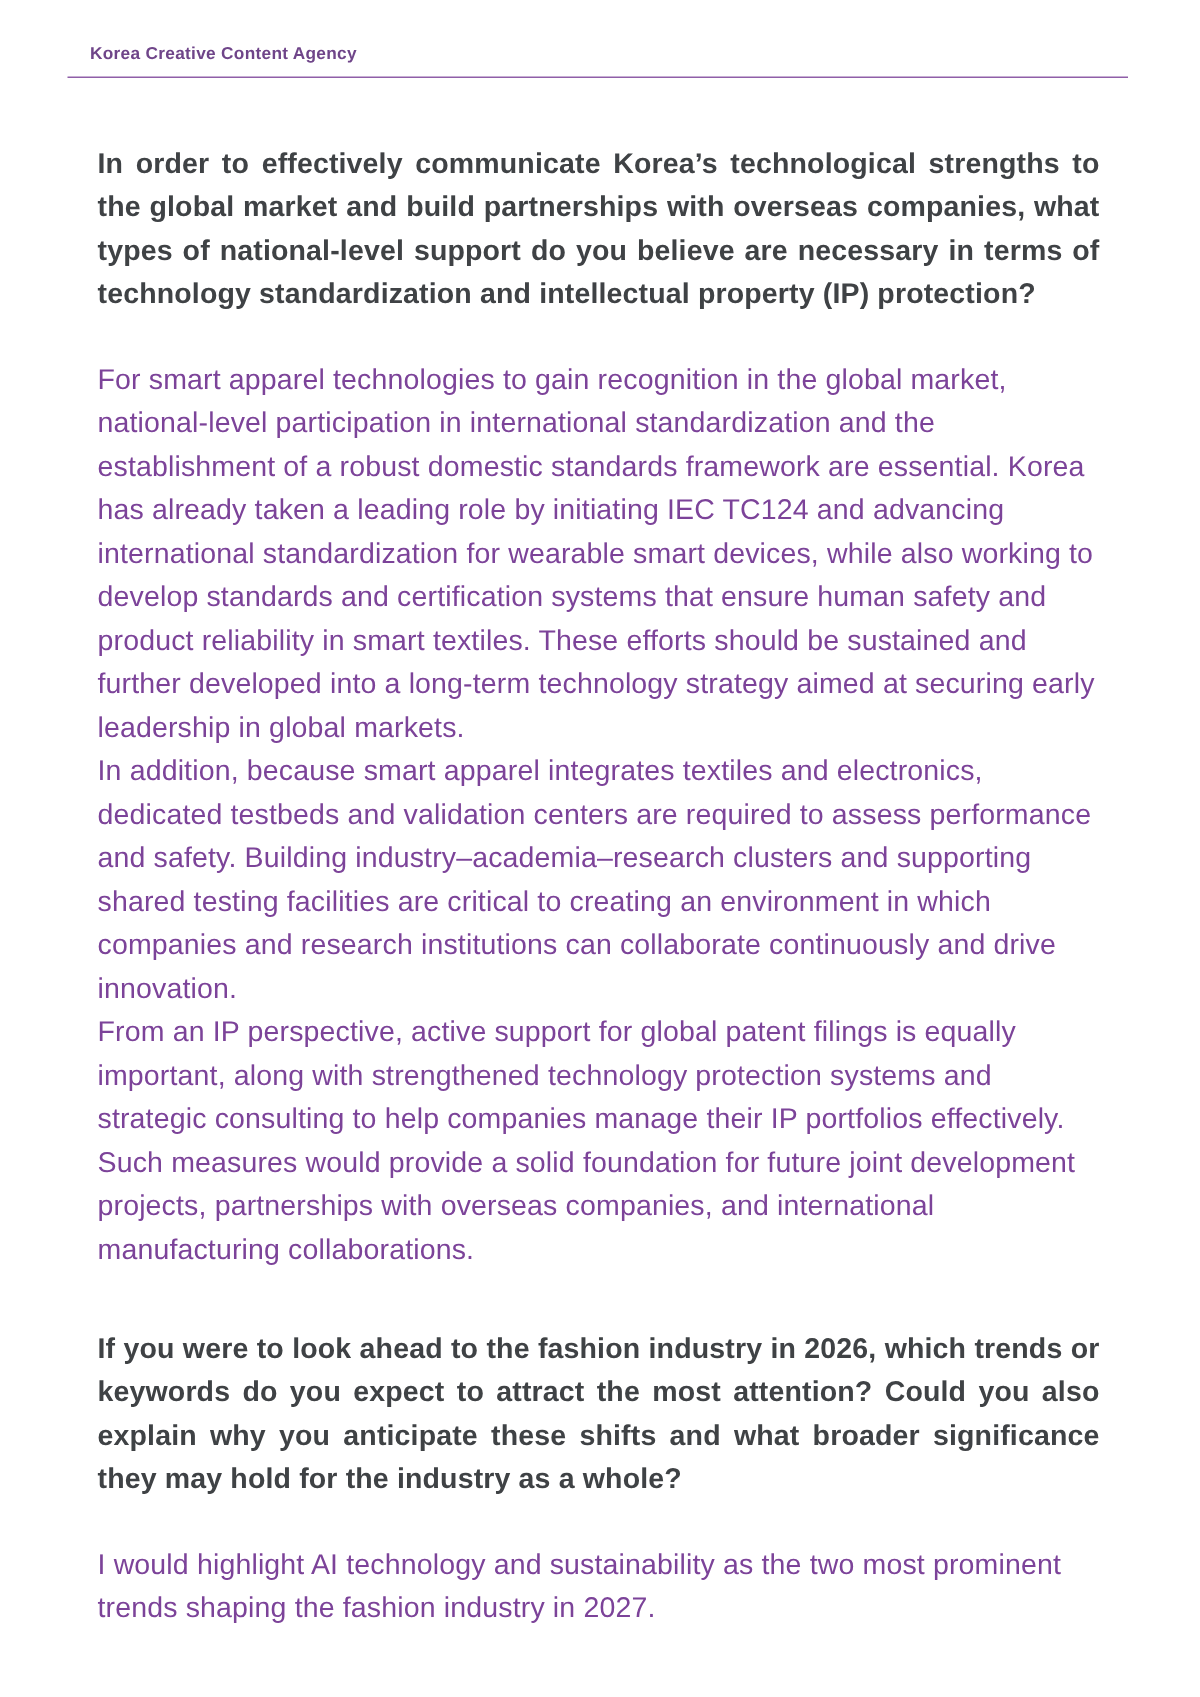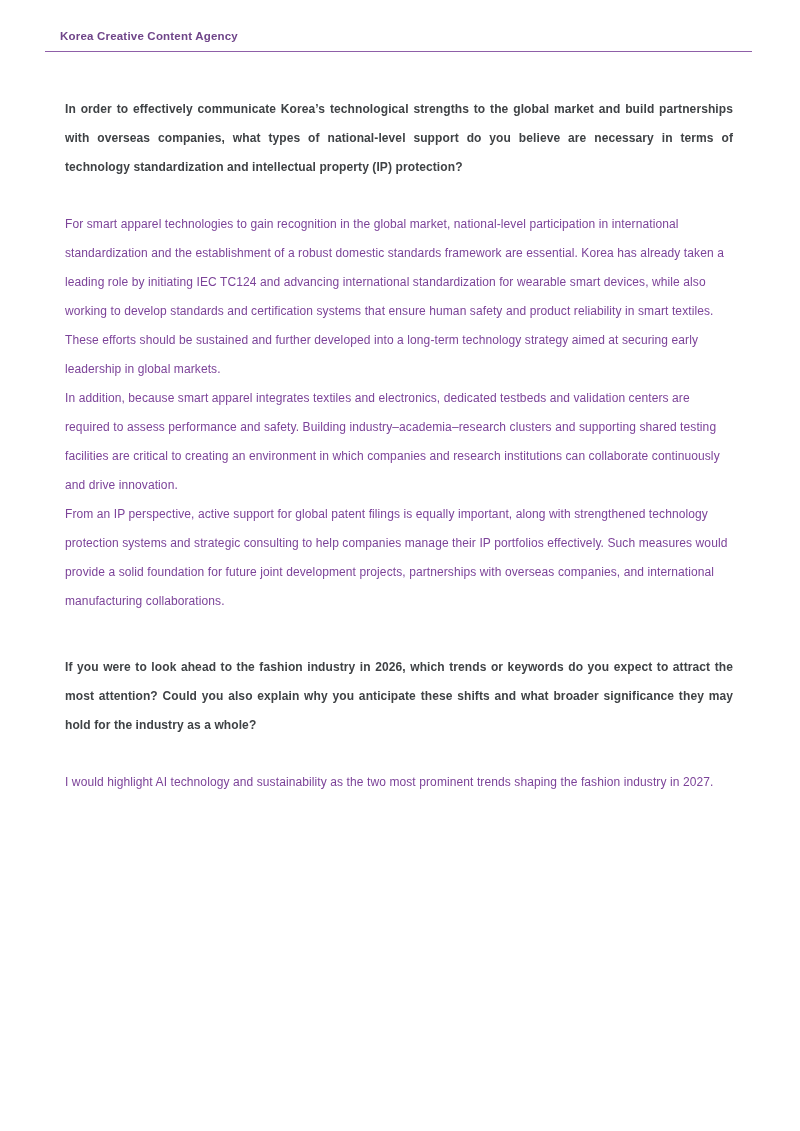--- a/index.html
+++ b/index.html
@@ -28,21 +28,21 @@
     margin-left: 15px;
     font-size: 11.5px;
     font-weight: 700;
     letter-spacing: 0.2px;
     color: #6f4589;
   }
   .page-header .rule { margin-top: 9px; }
   
   .content {
     padding: 43px 19px 0 20px;
-    font-size: 12px;
+    font-size: 19px;
     line-height: 29px;
   }
   .question {
     margin: 0 0 28px 0;
     color: #3f4245;
     font-weight: 700;
     text-align: justify;
     letter-spacing: 0.1px;
   }
   .answer { margin: 0 0 37px 0; }

